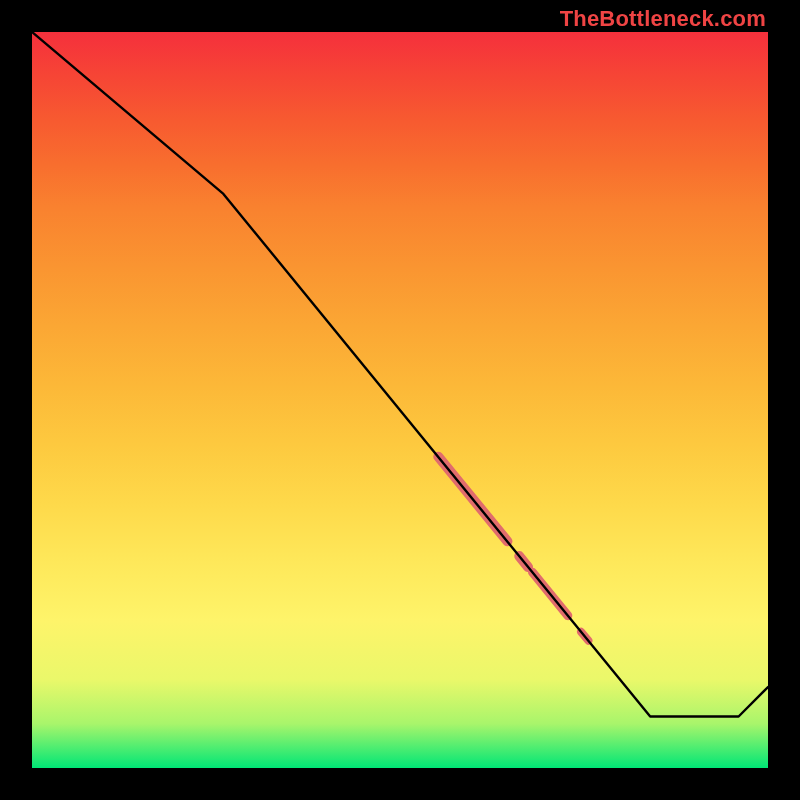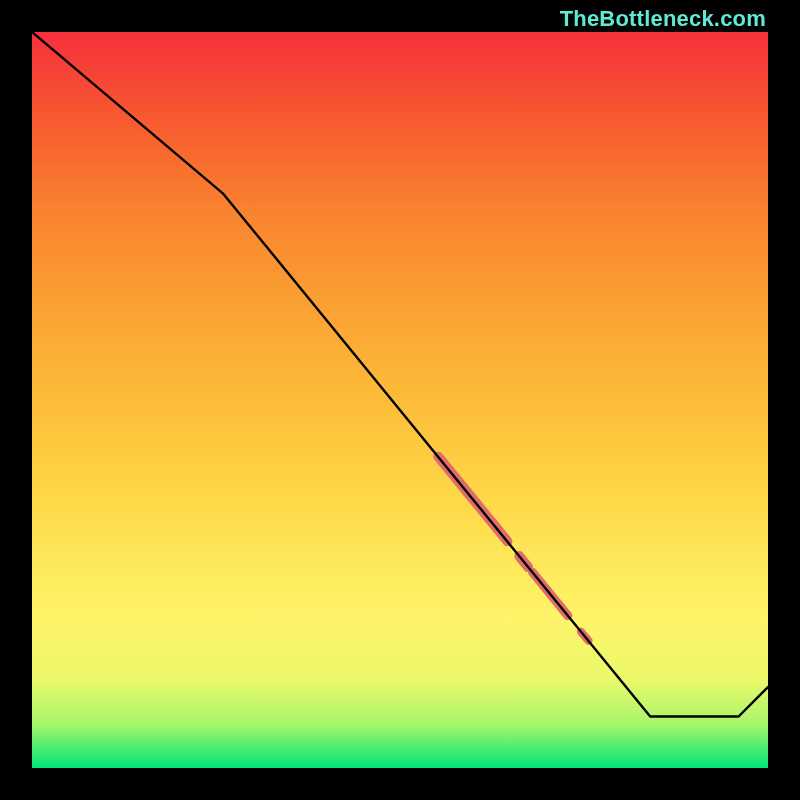--- a/index.html
+++ b/index.html
@@ -38,21 +38,21 @@
       #f5303c 100%
     );
   }
   .attribution {
     position: absolute;
     top: 6px;
     right: 34px;
     font-family: Arial, Helvetica, sans-serif;
     font-size: 22px;
     font-weight: 700;
-    color: #5eead4;
+    color: #ef4444;
     letter-spacing: 0.2px;
     text-align: center;
   }
   svg.curve {
     position: absolute;
     inset: 0;
     width: 100%;
     height: 100%;
   }
 </style>

